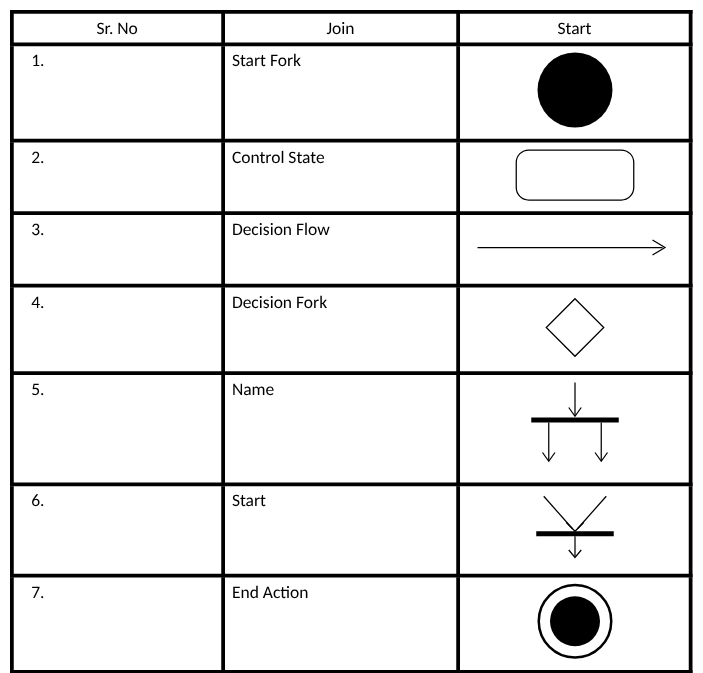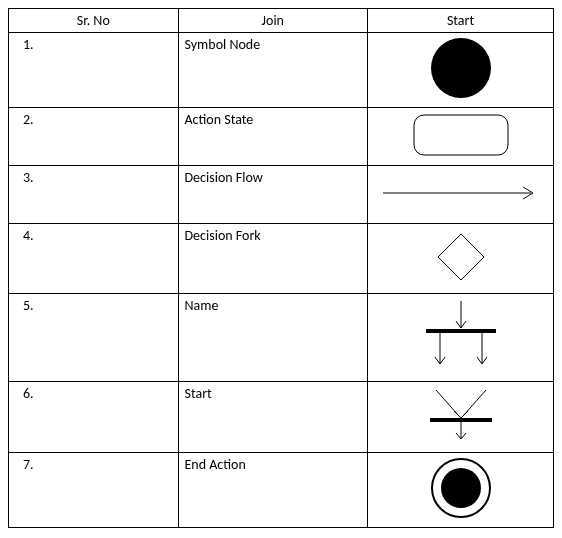--- a/index.html
+++ b/index.html
@@ -7,21 +7,21 @@
       font-size: 14px;
       margin: 0;
       padding: 8px;
       background: #fff;
     }
     table {
       border-collapse: collapse;
       width: 546px;
     }
     th, td {
-      border: 1px solid #000000;
+      border: 3px solid #000000;
       vertical-align: top;
       padding: 3px 6px;
       text-align: left;
     }
     th {
       text-align: center;
       font-weight: normal;
       padding: 3px 6px;
     }
     col.srno { width: 170px; }
@@ -49,30 +49,30 @@
   <thead>
     <tr>
       <th>Sr. No</th>
       <th>Join</th>
       <th>Start</th>
     </tr>
   </thead>
   <tbody>
     <tr class="r1">
       <td class="sr">1.</td>
-      <td>Symbol Node</td>
+      <td>Start Fork</td>
       <td class="sym">
         <svg width="62" height="62" viewBox="0 0 62 62">
           <circle cx="31" cy="31" r="30" fill="#000"></circle>
         </svg>
       </td>
     </tr>
     <tr class="r2">
       <td class="sr">2.</td>
-      <td>Action State</td>
+      <td>Control State</td>
       <td class="sym">
         <svg width="96" height="42" viewBox="0 0 96 42">
           <rect x="1" y="1" width="94" height="40" rx="10" ry="10" fill="none" stroke="#000" stroke-width="1"></rect>
         </svg>
       </td>
     </tr>
     <tr class="r3">
       <td class="sr">3.</td>
       <td>Decision Flow</td>
       <td class="sym">

